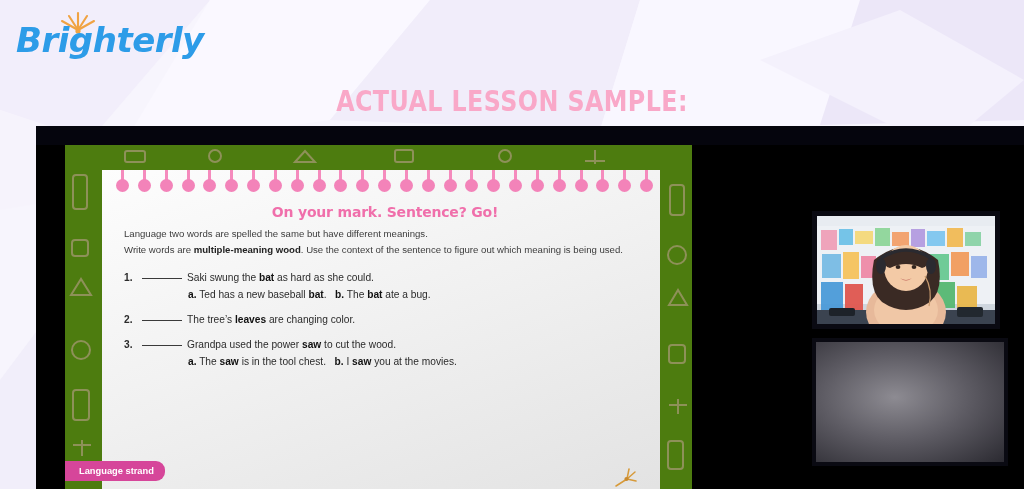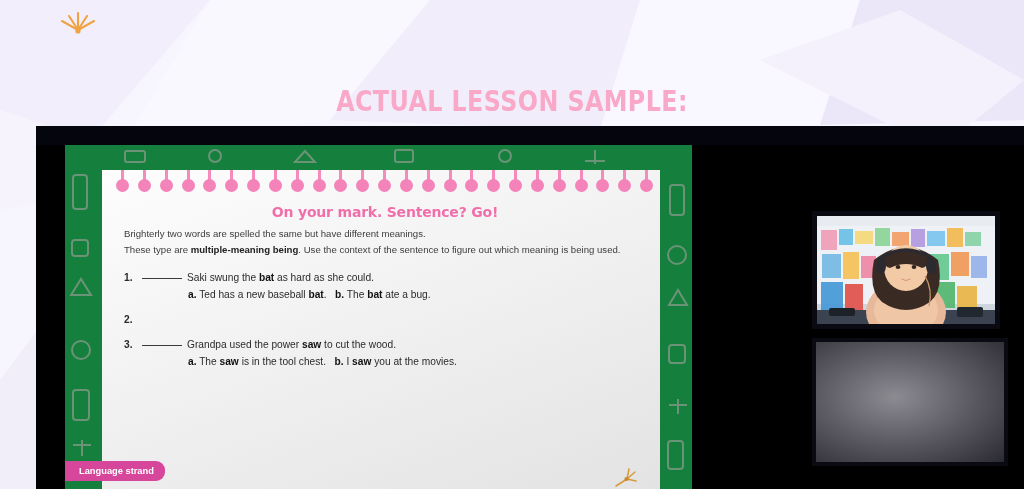--- a/index.html
+++ b/index.html
@@ -50,21 +50,21 @@
   }
   .stage-inner-black {
     position: absolute; left: 0; top: 19px; width: 988px; height: 344px;
     background: #000;
   }
 
   
   .worksheet {
     position: absolute; left: 65px; top: 145px;
     width: 627px; height: 344px; z-index: 3;
-    background: #15803d;
+    background: #4d7c0f;
     overflow: hidden;
   }
   .worksheet-doodles { position: absolute; inset: 0; opacity: .5; }
   .worksheet-doodles svg { width: 100%; height: 100%; display: block; }
 
   .page {
     position: absolute; left: 37px; top: 25px;
     width: 558px; height: 335px;
     background: #e6e6e6;
     overflow: hidden;
@@ -167,20 +167,21 @@
       <g stroke="#f0a343" stroke-width="2.1" stroke-linecap="round">
         <line x1="20" y1="22" x2="20" y2="5"></line>
         <line x1="20" y1="22" x2="11" y2="8"></line>
         <line x1="20" y1="22" x2="29" y2="8"></line>
         <line x1="20" y1="22" x2="4" y2="13"></line>
         <line x1="20" y1="22" x2="36" y2="13"></line>
       </g>
       <circle cx="20" cy="23" r="2.6" fill="#f0a343"></circle>
     </svg>
   </div>
+  <div class="logo-word">Brighterly</div>
 </div>
 
 <div class="headline">ACTUAL LESSON SAMPLE:</div>
 
 <div class="stage">
   <div class="stage-inner-black"></div>
 </div>
 
 <div class="worksheet">
   <div class="worksheet-doodles">
@@ -316,36 +317,37 @@
         <div class="pin" style="left: 538px;">
           <span class="stem"></span>
           <span class="ball"></span>
         </div>
       </div>
 
     <div class="page-body">
       <div class="ws-title">On your mark. Sentence? Go!</div>
 
       <div class="intro">
-        <span>Brighterly two words are spelled the same but have different meanings.</span><br>
-        <span>These type are </span><b>multiple-meaning being</b><span>. Use the context of the sentence to figure out which meaning is being used.</span>
+        <span>Language two words are spelled the same but have different meanings.</span><br>
+        <span>Write words are </span><b>multiple-meaning wood</b><span>. Use the context of the sentence to figure out which meaning is being used.</span>
       </div>
 
 
       <div class="qlist" id="qlist">
           <div class="q">
             <div class="qnum">1.</div>
             <div class="qbody">
               <div class="qstem"><span class="blank"></span>Saki swung the <b>bat</b> as hard as she could.</div>
               <div class="qchoices"><span class="sp"><b>a.</b> Ted has a new baseball <b>bat</b>.</span><span>&nbsp;&nbsp;&nbsp;</span><span class="sp"><b>b.</b> The <b>bat</b> ate a bug.</span></div>
             </div>
           </div>
           <div class="q">
             <div class="qnum">2.</div>
             <div class="qbody">
+              <div class="qstem"><span class="blank"></span>The tree’s <b>leaves</b> are changing color.</div>
             </div>
           </div>
           <div class="q">
             <div class="qnum">3.</div>
             <div class="qbody">
               <div class="qstem"><span class="blank"></span>Grandpa used the power <b>saw</b> to cut the wood.</div>
               <div class="qchoices"><span class="sp"><b>a.</b> The <b>saw</b> is in the tool chest.</span><span>&nbsp;&nbsp;&nbsp;</span><span class="sp"><b>b.</b> I <b>saw</b> you at the movies.</span></div>
             </div>
           </div>
         </div>

